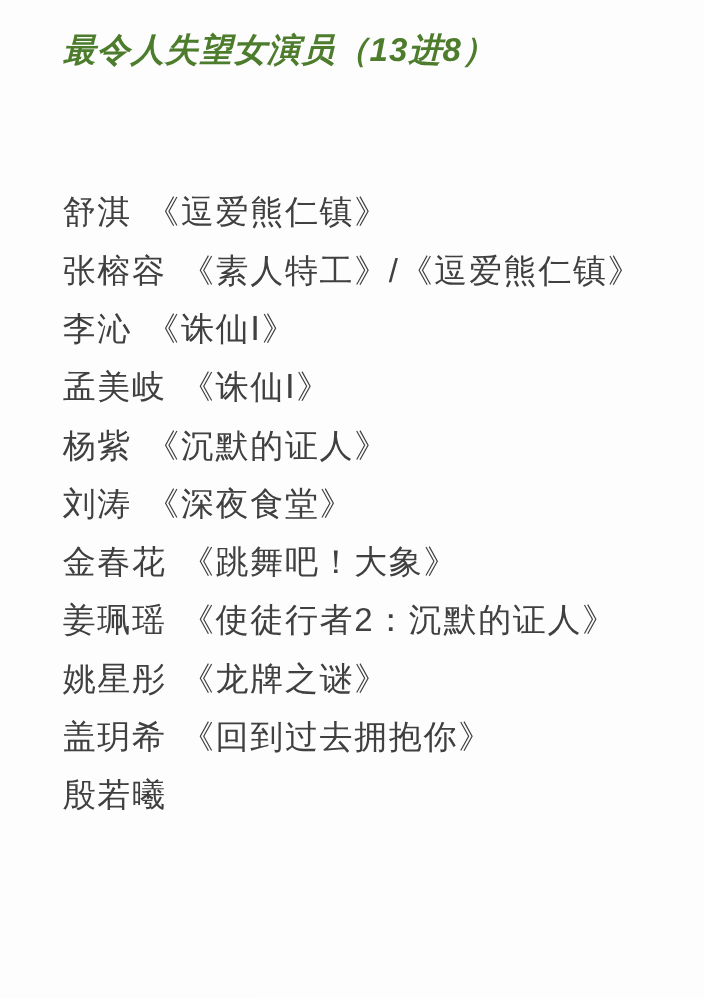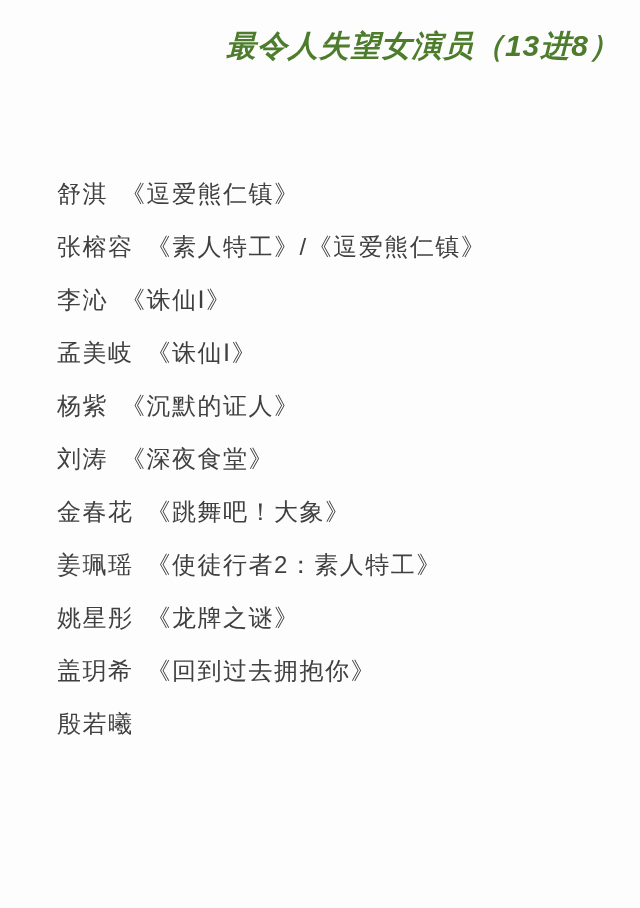--- a/index.html
+++ b/index.html
@@ -11,41 +11,40 @@
   html,body{background:#fff;}
   .page{
     position:relative;
     width:640px;
     height:908px;
     background:var(--bg);
     font-family:"Liberation Sans", sans-serif;
     overflow:hidden;
     padding-left:57px;
     padding-right:20px;
-    text-align:right;
   }
   .title{
     padding-top:28px;
     font-size:30px;
     line-height:36px;
     font-weight:bold;
     font-style:italic;
     letter-spacing:1px;
     color:var(--accent);
     white-space:nowrap;
   }
   .nominees{
     list-style:none;
     margin-top:103px;
   }
   .row{
     height:53px;
     display:flex;
     align-items:center;
-    font-size:24px;
+    font-size:30px;
     font-weight:300;
     letter-spacing:1.5px;
     color:var(--text);
     white-space:nowrap;
   }
   .name{
     margin-right:13px;
   }
 </style>
 </head>
@@ -84,21 +83,21 @@
     <span class="work">《深夜食堂》</span>
   </li>
 
   <li class="row">
     <span class="name">金春花</span>
     <span class="work">《跳舞吧！大象》</span>
   </li>
 
   <li class="row">
     <span class="name">姜珮瑶</span>
-    <span class="work">《使徒行者2：素人特工》</span>
+    <span class="work">《使徒行者2：沉默的证人》</span>
   </li>
 
   <li class="row">
     <span class="name">姚星彤</span>
     <span class="work">《龙牌之谜》</span>
   </li>
 
   <li class="row">
     <span class="name">盖玥希</span>
     <span class="work">《回到过去拥抱你》</span>

